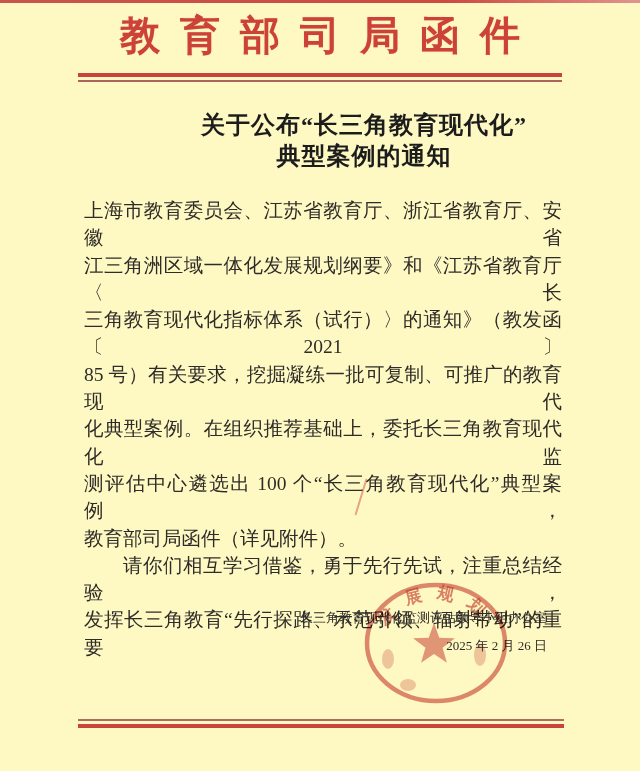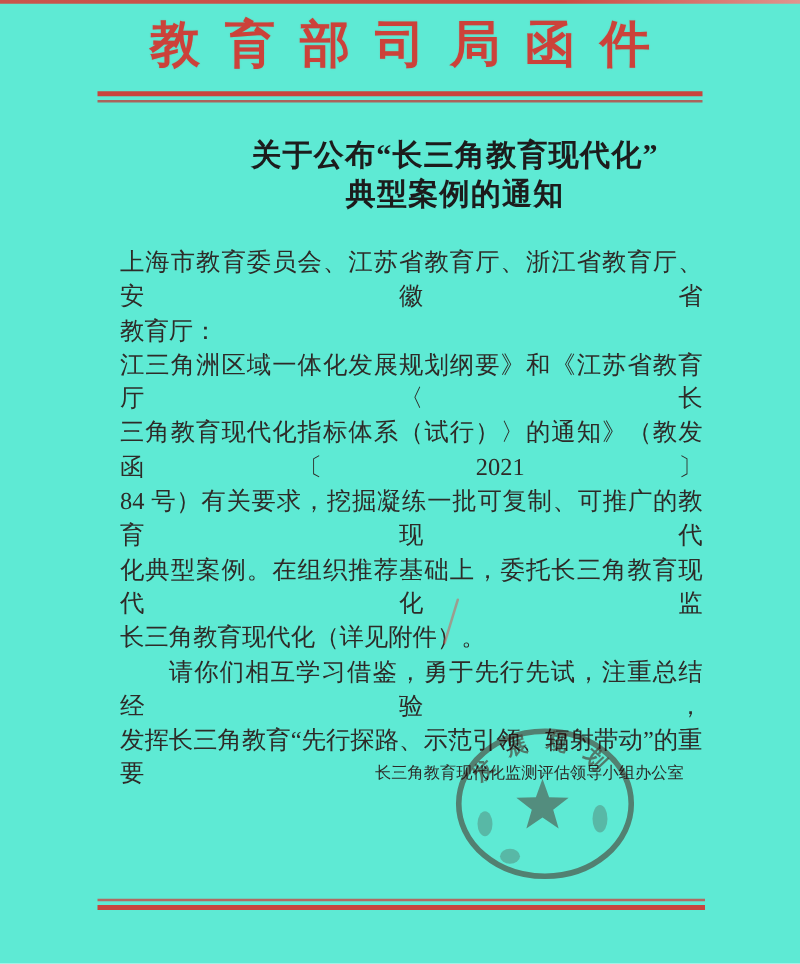--- a/index.html
+++ b/index.html
@@ -3,21 +3,21 @@
 <meta charset="utf-8">
 <style>
   html,body { margin:0; padding:0; }
   body {
     width:640px; height:771px;
     font-family:"Liberation Serif","DejaVu Serif",serif;
     background:#ffffff;
   }
   .page {
     position:relative; width:640px; height:771px;
-    background:#5eead4; overflow:hidden;
+    background:#fef9c3; overflow:hidden;
   }
   
   .top-edge-line {
     position:absolute; top:0; left:0; width:640px; height:3px;
     background:linear-gradient(to right,#c8554c 0%,#cc4a42 70%,#e0948e 100%);
   }
   
   .letterhead {
     position:absolute; top:12px; left:0; width:640px;
     text-align:center; font-size:40px; font-weight:bold;
@@ -33,21 +33,21 @@
   .doc-title {
     position:absolute; top:110px; left:0; width:640px;
     text-align:center; font-size:24px; font-weight:bold;
     color:#1c1c1c; line-height:31px; letter-spacing:1px;margin-left:44px;
   }
   
   .body-text {
     position:absolute; top:197px; left:84px; width:478px;
     font-size:19.5px; line-height:27.3px; color:#2e2b28;
   }
-  .body-line { white-space:nowrap;margin-left:12px; }
+  .body-line { white-space:nowrap; }
   .body-line.fill { white-space:normal; text-align:justify; text-align-last:justify; }
   .body-line.indent { text-indent:39px; }
   
   .signature {
     position:absolute; top:604px; right:93px;
     text-align:right; font-size:13px; line-height:28px; color:#2e2b28;
   }
   
   .seal {
     position:absolute; left:362px; top:581px;
@@ -84,32 +84,33 @@
     <div class="hr-thin"></div>
   </div>
 
   <div class="doc-title">
     <div>关于公布“长三角教育现代化”</div>
     <div>典型案例的通知</div>
   </div>
 
   <div class="body-text">
       <div class="body-line fill">上海市教育委员会、江苏省教育厅、浙江省教育厅、安徽省</div>
-      <div class="body-line">教育厅：</div>
       <div class="body-line fill">江三角洲区域一体化发展规划纲要》和《江苏省教育厅〈长</div>
       <div class="body-line fill">三角教育现代化指标体系（试行）〉的通知》（教发函〔2021〕</div>
-      <div class="body-line fill">84 号）有关要求，挖掘凝练一批可复制、可推广的教育现代</div>
+      <div class="body-line fill">85 号）有关要求，挖掘凝练一批可复制、可推广的教育现代</div>
       <div class="body-line fill">化典型案例。在组织推荐基础上，委托长三角教育现代化监</div>
-      <div class="body-line">长三角教育现代化（详见附件）。</div>
+      <div class="body-line fill">测评估中心遴选出 100 个“长三角教育现代化”典型案例，</div>
+      <div class="body-line">教育部司局函件（详见附件）。</div>
       <div class="body-line indent fill">请你们相互学习借鉴，勇于先行先试，注重总结经验，</div>
       <div class="body-line fill">发挥长三角教育“先行探路、示范引领、辐射带动”的重要</div>
     </div>
 
   <div class="signature">
     <div>长三角教育现代化监测评估领导小组办公室</div>
+    <div>2025 年 2 月 26 日</div>
   </div>
 
   <svg class="seal" width="148" height="126" viewBox="0 0 148 126" xmlns="http://www.w3.org/2000/svg">
     <ellipse class="seal-ring" cx="74" cy="62" rx="69" ry="58"></ellipse>
     <path class="seal-star" d="M72,42 L77.29,56.72 L92.92,57.20 L80.56,66.78 L84.93,81.80 L72,73 L59.07,81.80 L63.44,66.78 L51.08,57.20 L66.71,56.72 Z"></path>
     <path id="sealArc" d="M 25.1 46.9 A 52 44 0 0 1 122.9 46.9" fill="none"></path>
     <text class="seal-text">
       <textPath href="#sealArc" startOffset="50%" text-anchor="middle">发展规划</textPath>
     </text>
     <ellipse class="seal-smudge" cx="26" cy="78" rx="6" ry="10"></ellipse>

